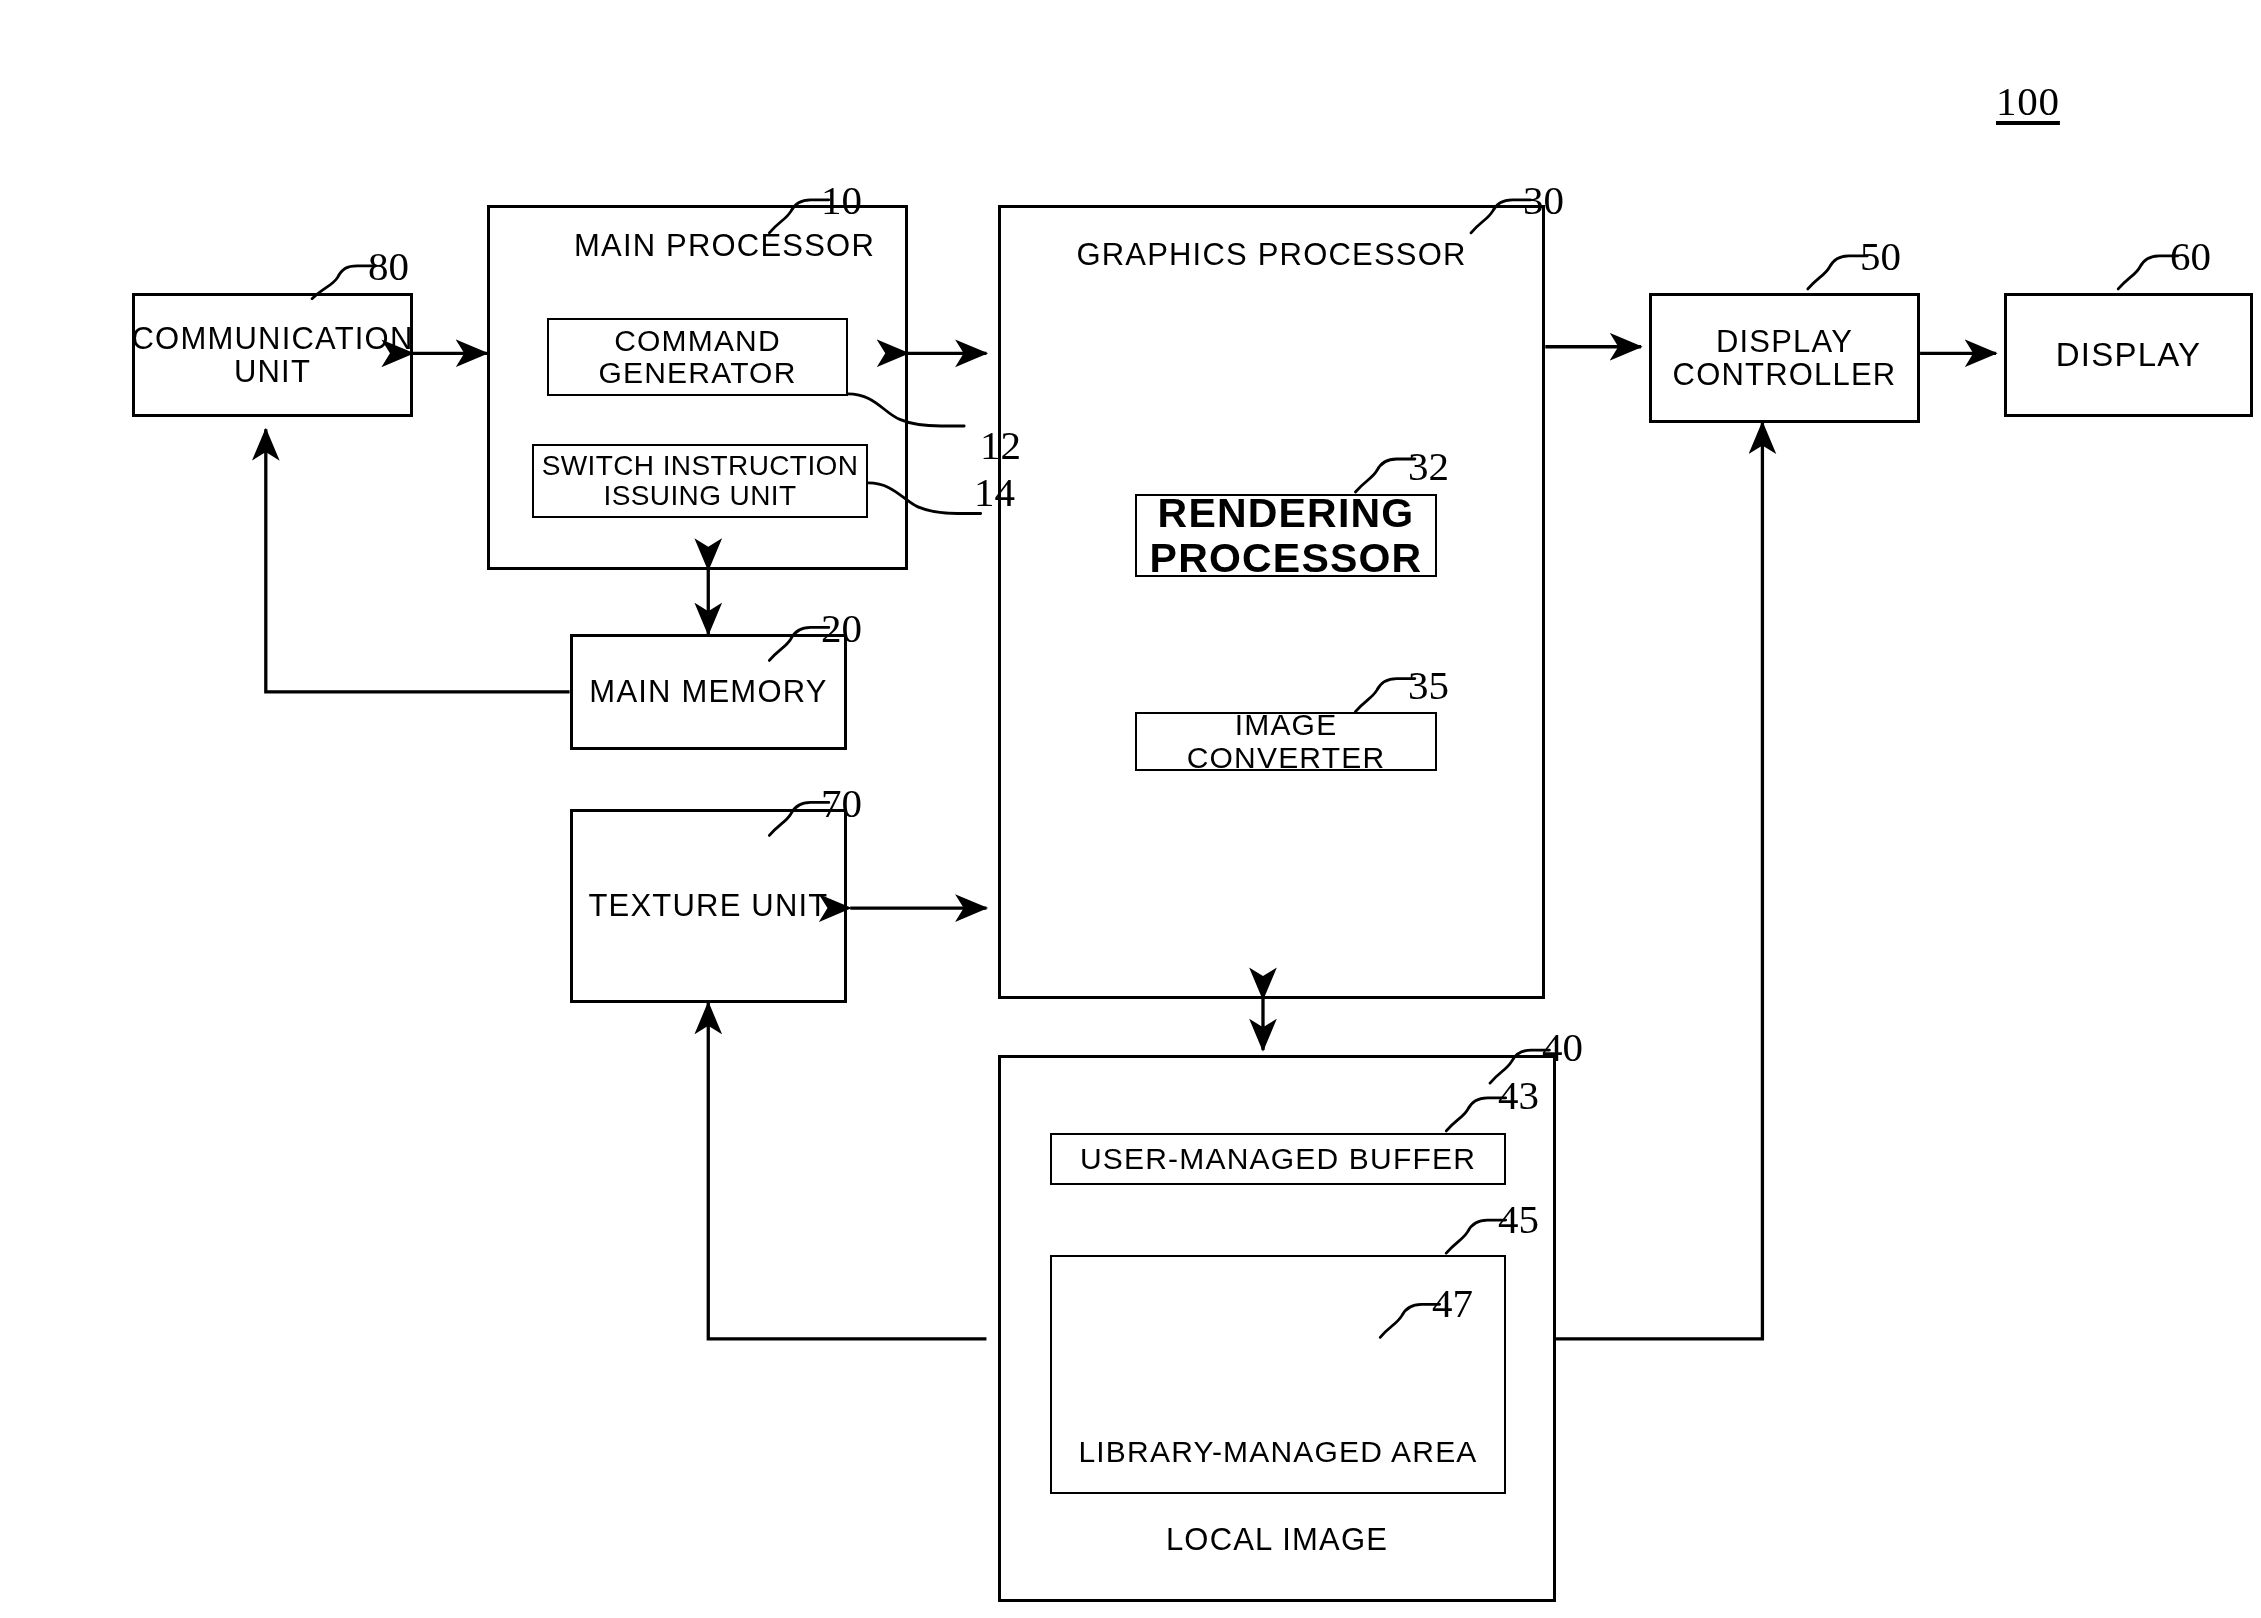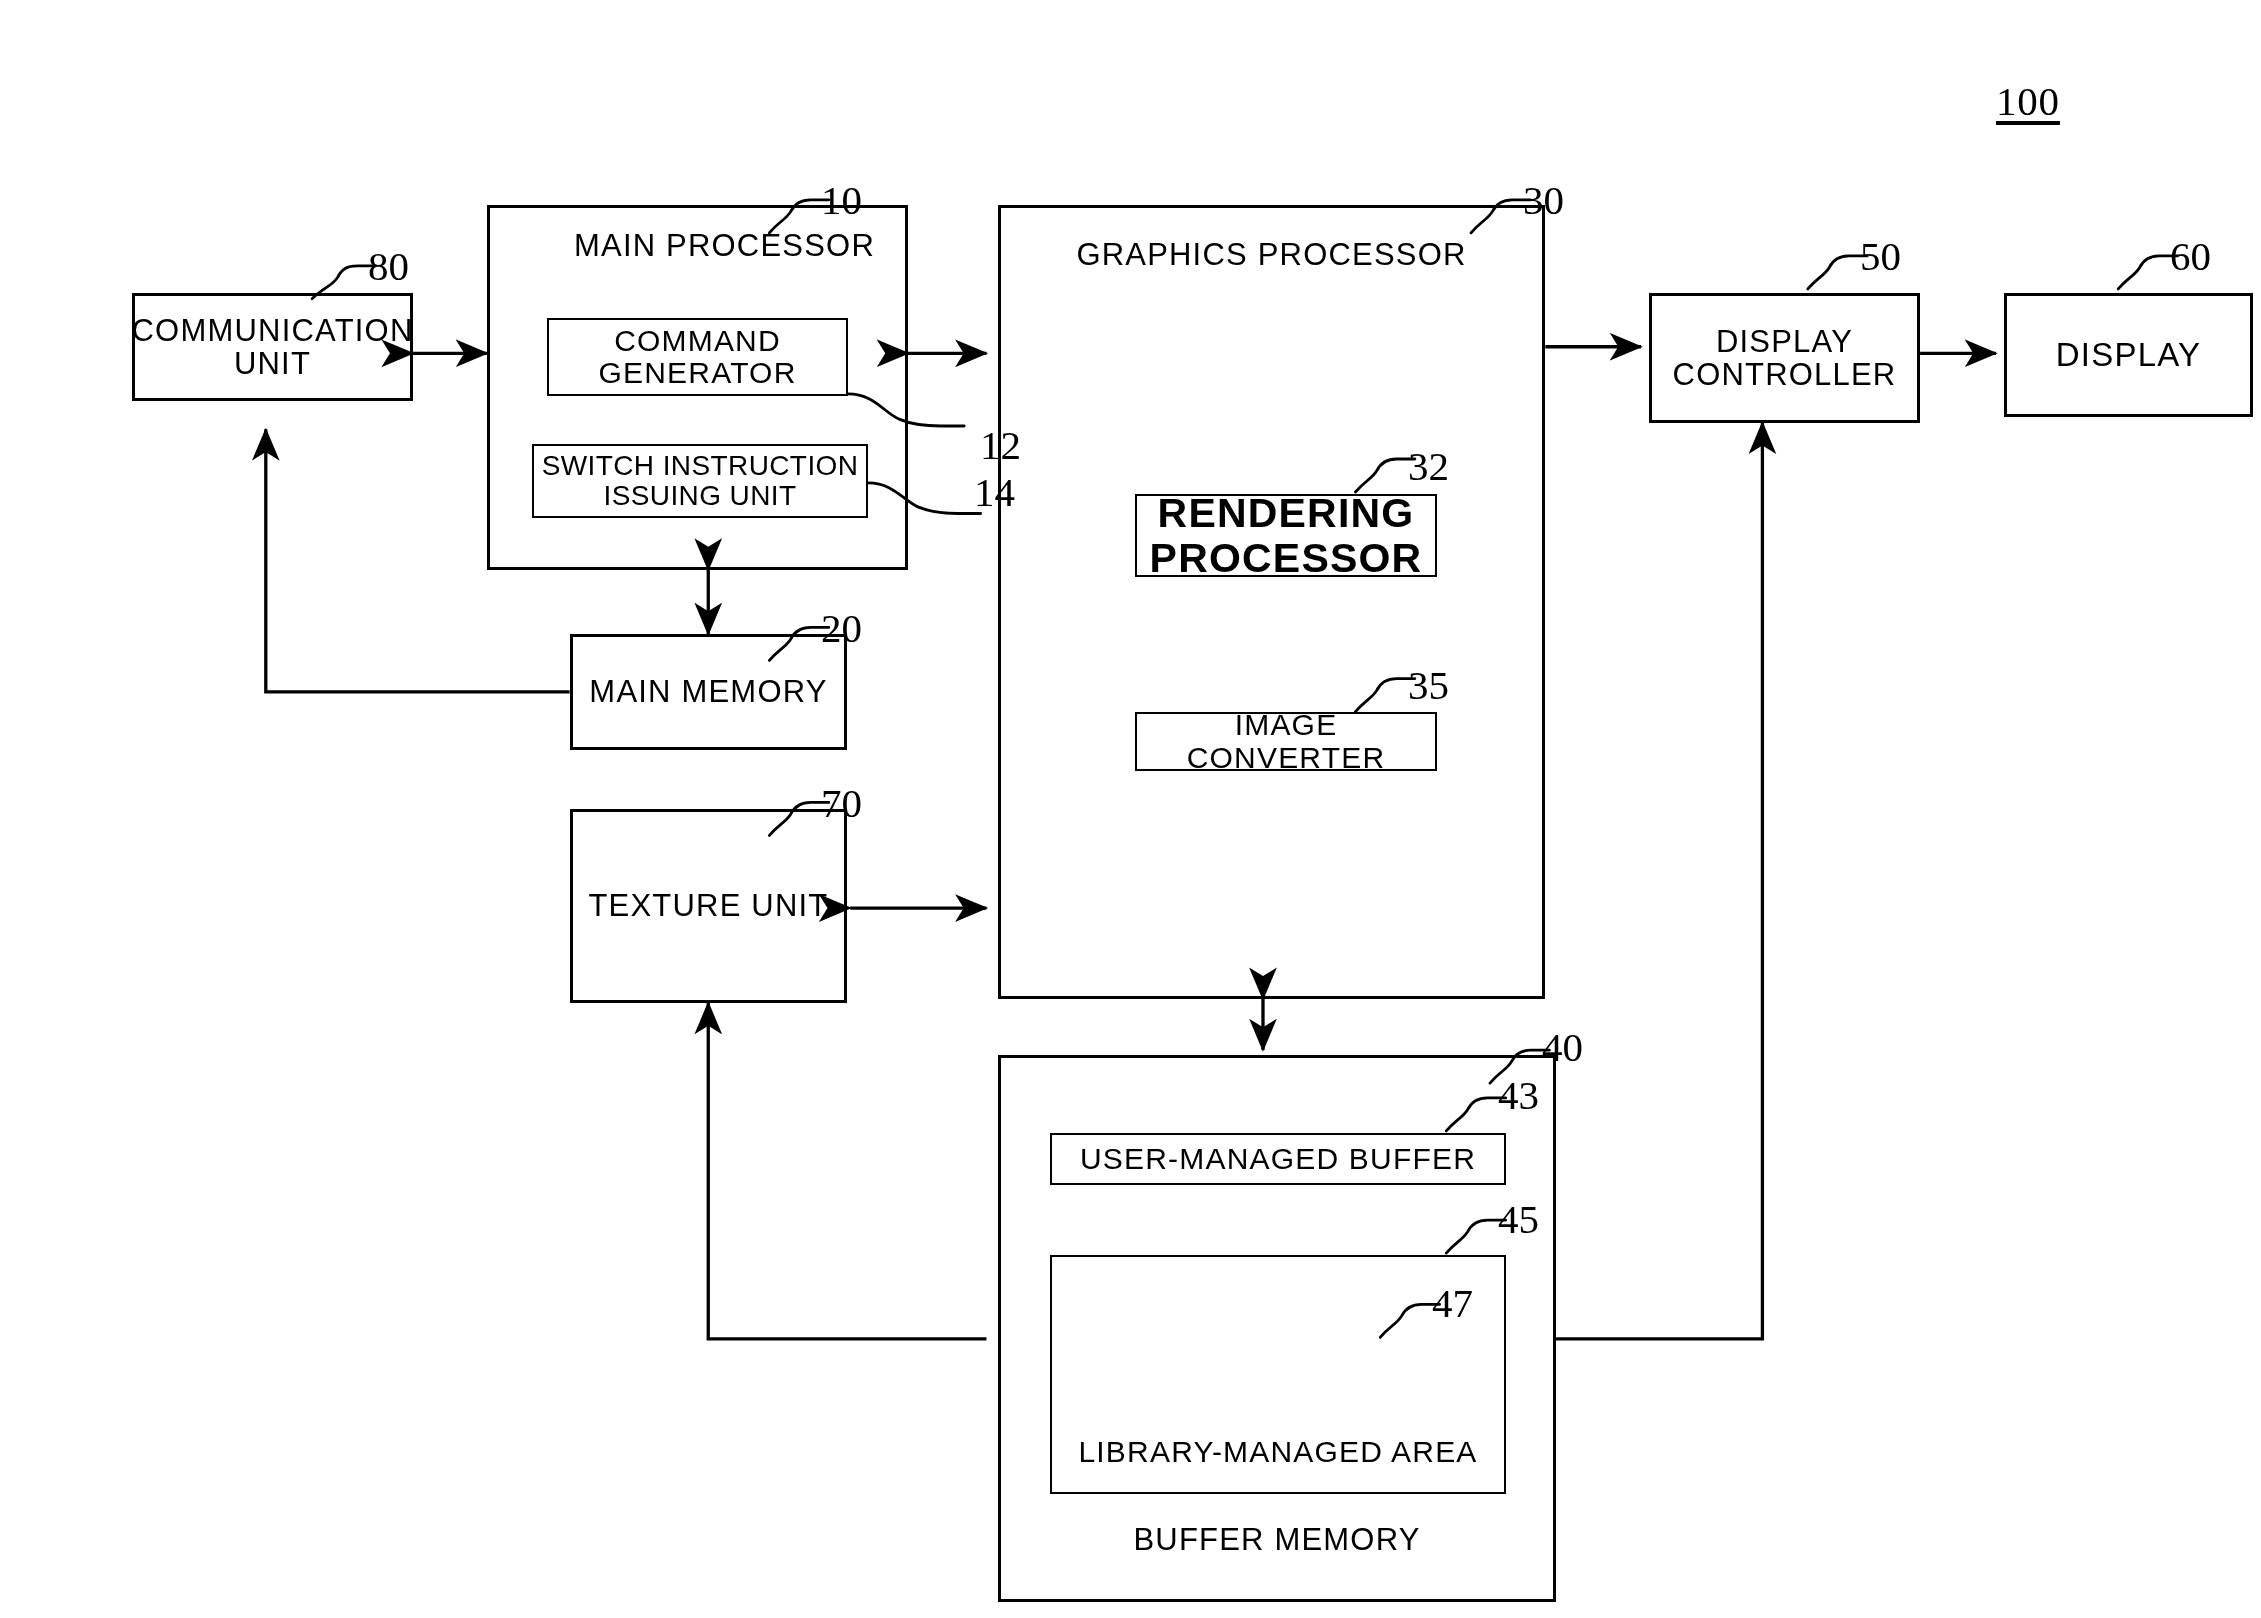--- a/index.html
+++ b/index.html
@@ -140,21 +140,21 @@
       <path d="M 1672 1620 C 1684 1606 1692 1604 1698 1594 C 1703 1584 1710 1580 1722 1580 L 1744 1580"></path>
 
       <path d="M 1027 477 C 1060 477 1070 500 1090 508 C 1104 514 1120 516 1140 516 L 1168 516"></path>
 
       <path d="M 1052 585 C 1082 585 1094 606 1112 614 C 1126 620 1142 622 1160 622 L 1188 622"></path>
     </g>
   </svg>
 
   <div class="fignum" style="left:1996px; top:77px;">100</div>
 
-  <div class="box" style="left:132px; top:293px; width:281px; height:108px;">
+  <div class="box" style="left:132px; top:293px; width:281px; height:124px;">
     <div class="blocktext" style="font-size:31px;">COMMUNICATION
 UNIT</div>
   </div>
   <div class="refnum" style="left:368px; top:246px;">80</div>
 
   <div class="box" style="left:487px; top:205px; width:421px; height:365px;">
   </div>
   <div class="box-title" style="left:487px; top:228px; width:421px; font-size:31px;padding-left:27px;">
     <span class="blocktext" style="font-size:31px;">MAIN PROCESSOR</span>
   </div>
@@ -207,21 +207,21 @@
   <div class="refnum" style="left:1860px; top:236px;">50</div>
 
   <div class="box" style="left:2004px; top:293px; width:249px; height:124px;">
     <div class="blocktext" style="font-size:33px;">DISPLAY</div>
   </div>
   <div class="refnum" style="left:2170px; top:236px;">60</div>
 
   <div class="box" style="left:998px; top:1055px; width:558px; height:547px;">
   </div>
   <div class="box-caption" style="left:998px; top:1523px; width:558px;">
-    <span class="blocktext" style="font-size:31px;">BUFFER MEMORY</span>
+    <span class="blocktext" style="font-size:31px;">LOCAL IMAGE</span>
   </div>
   <div class="refnum" style="left:1542px; top:1027px;">40</div>
 
   <div class="box thin" style="left:1050px; top:1133px; width:456px; height:52px;">
     <div class="blocktext" style="font-size:30px;">USER-MANAGED BUFFER</div>
   </div>
   <div class="refnum" style="left:1498px; top:1075px;">43</div>
 
   <div class="box thin" style="left:1050px; top:1255px; width:456px; height:239px;">
   </div>

